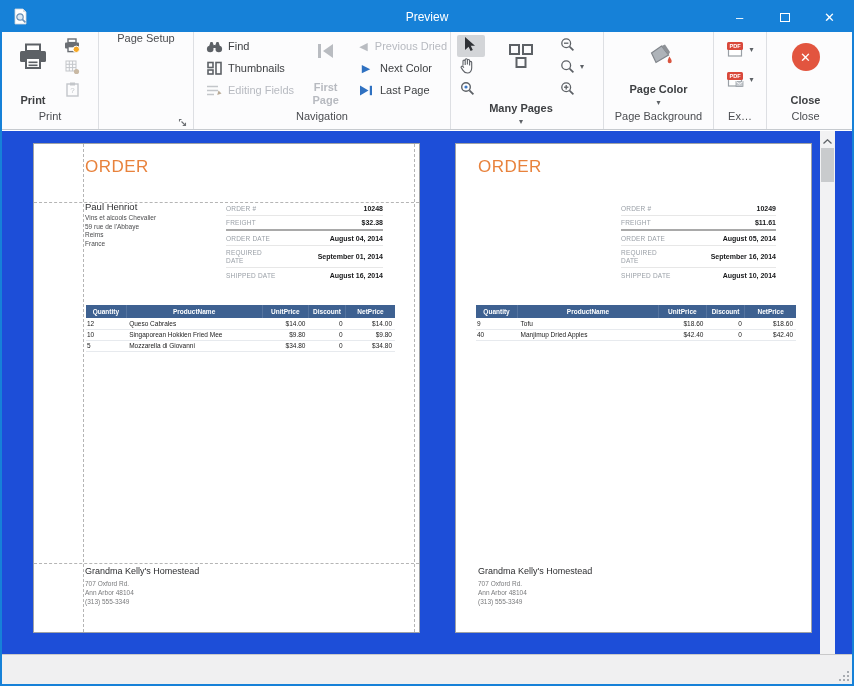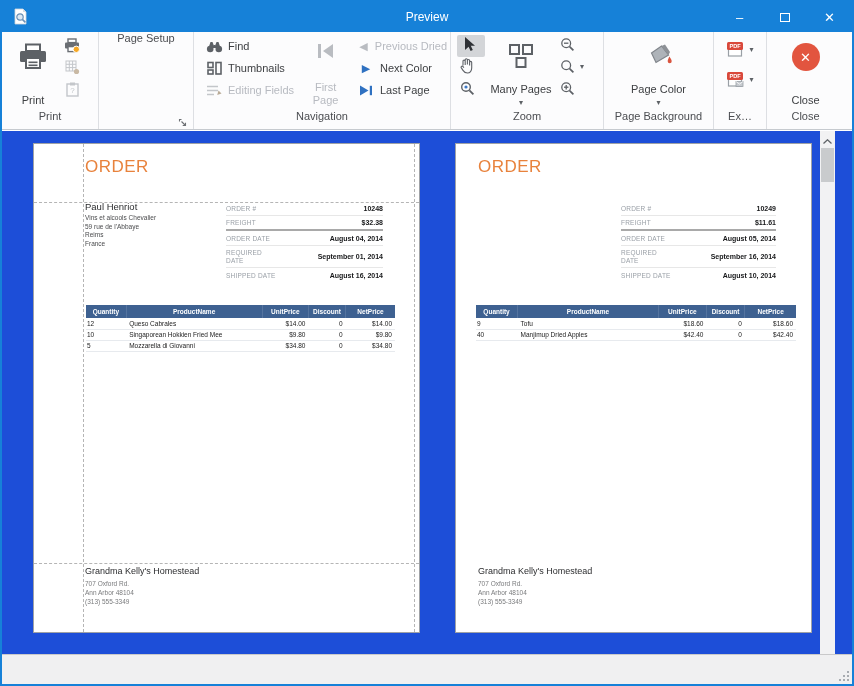--- a/index.html
+++ b/index.html
@@ -14,21 +14,21 @@
   .win-controls { position:absolute; right:0; top:0; height:30px; display:flex; }
   .win-btn { width:45px; height:30px; display:flex; align-items:center; justify-content:center; color:#fff; font-size:13px; cursor:default; }
   .max-box { width:10px; height:9px; border:1px solid #fff; }
 
   
   .ribbon { position:absolute; left:0; right:0; top:30px; height:98px; background:#fcfcfd; border-bottom:1px solid #c6cacf; display:flex; }
   .rgroup { position:relative; height:97px; border-right:1px solid #dddfe3; display:flex; flex-direction:column; }
   .gcontent { flex:1; display:flex; padding-top:3px; }
   .glabel { height:19px; text-align:center; font-size:11px; color:#4b4d51; padding-bottom:3px; }
   .bigbtn { display:flex; flex-direction:column; align-items:center; justify-content:flex-start; padding-top:8px; border-radius:2px; cursor:default; }
-  .bigbtn .blabel { font-size:11px; color:#3e4043; margin-top:auto; margin-bottom:3px; text-align:center; line-height:13px; white-space:nowrap; }
+  .bigbtn .blabel { font-size:11px; color:#3e4043; margin-top:auto; margin-bottom:3px; text-align:center; line-height:13px; white-space:nowrap;font-weight:bold; }
   .bigbtn .blabel.wrap2 { white-space:normal; }
   .bigbtn.disabled .blabel { color:#b7bac0; }
   .dd { font-size:8px; color:#5d6166; line-height:8px; margin-bottom:3px; }
   .sbtn { display:flex; align-items:center; gap:5px; height:22px; padding:0 3px; border-radius:2px; cursor:default; }
   .sbtn .slabel { font-size:11px; color:#3e4043; white-space:nowrap; }
   .sbtn.disabled .slabel { color:#b7bac0; }
   .icon16 { width:18px; display:flex; align-items:center; justify-content:center; }
   .smallcol { display:flex; flex-direction:column; margin-left:4px; padding-top:1px; }
   .smallcol .sbtn { justify-content:center; width:24px; }
   .tool-selected { background:#d3d5d8; }
@@ -297,21 +297,20 @@
           <div class="sbtn">
             <span><svg width="15" height="15">
                   <circle cx="6.2" cy="6.2" r="4.4" fill="none" stroke="#5d6166" stroke-width="1.3"></circle>
                   <line x1="4" y1="6.2" x2="8.4" y2="6.2" stroke="#5d6166" stroke-width="1.3"></line>
                   <line x1="6.2" y1="4" x2="6.2" y2="8.4" stroke="#5d6166" stroke-width="1.3"></line>
                   <line x1="9.6" y1="9.6" x2="13.4" y2="13.4" stroke="#5d6166" stroke-width="1.7"></line>
                 </svg></span>
           </div>
         </div>
       </div>
-      <div class="glabel">Zoom</div>
     </div>
 
     <div class="rgroup" style="width:110px">
       <div class="gcontent" style="justify-content:center">
         <div class="bigbtn" style="width:98px">
           <span>
             <svg width="30" height="27">
                 <path d="M7.5 10 L17.5 3 L24.5 12 L12 19.5 Z" fill="#aeb3b9" stroke="#80858b" stroke-width="1.2"></path>
                 <path d="M17.5 3 L21 1.5 L26 9 L24.5 12 Z" fill="#8d9196"></path>
                 <path d="M25.3 13.5 c1.6 2.2 2.4 3.6 2.4 4.7 a2 2 0 0 1 -4 0 c0 -1.1 0.7 -2.5 1.6 -4.7 z" fill="#d9543f"></path>

